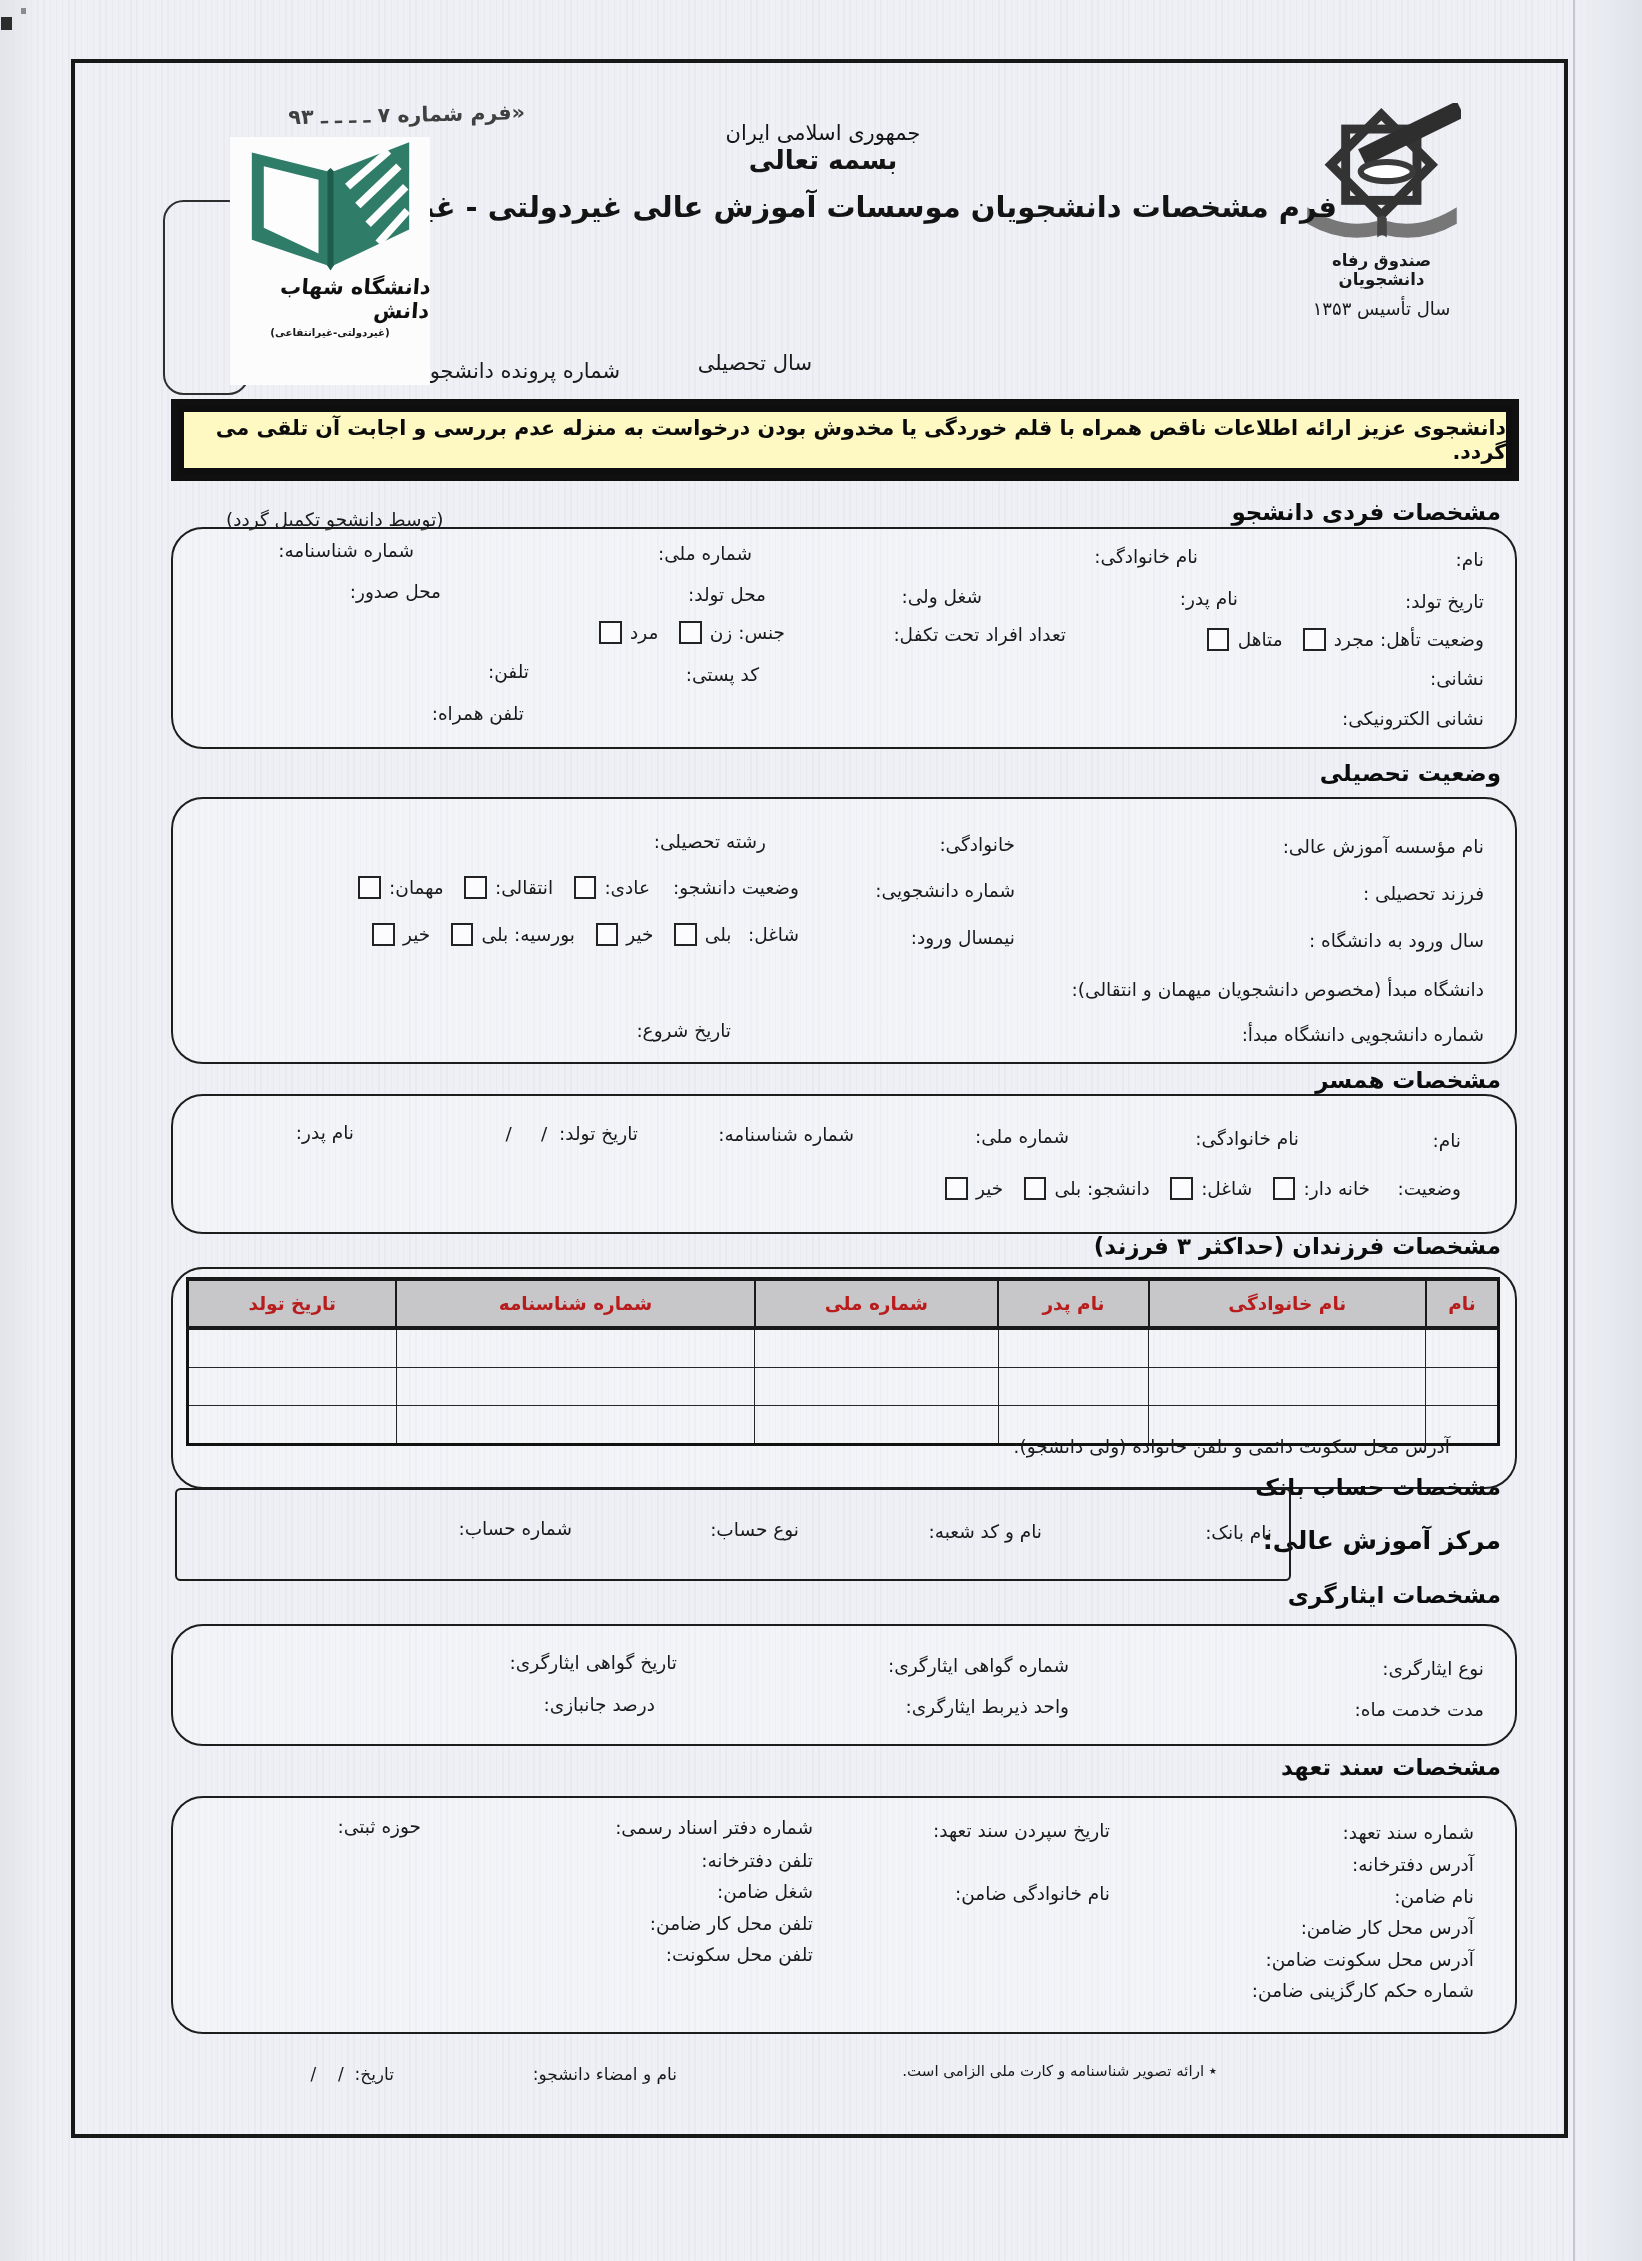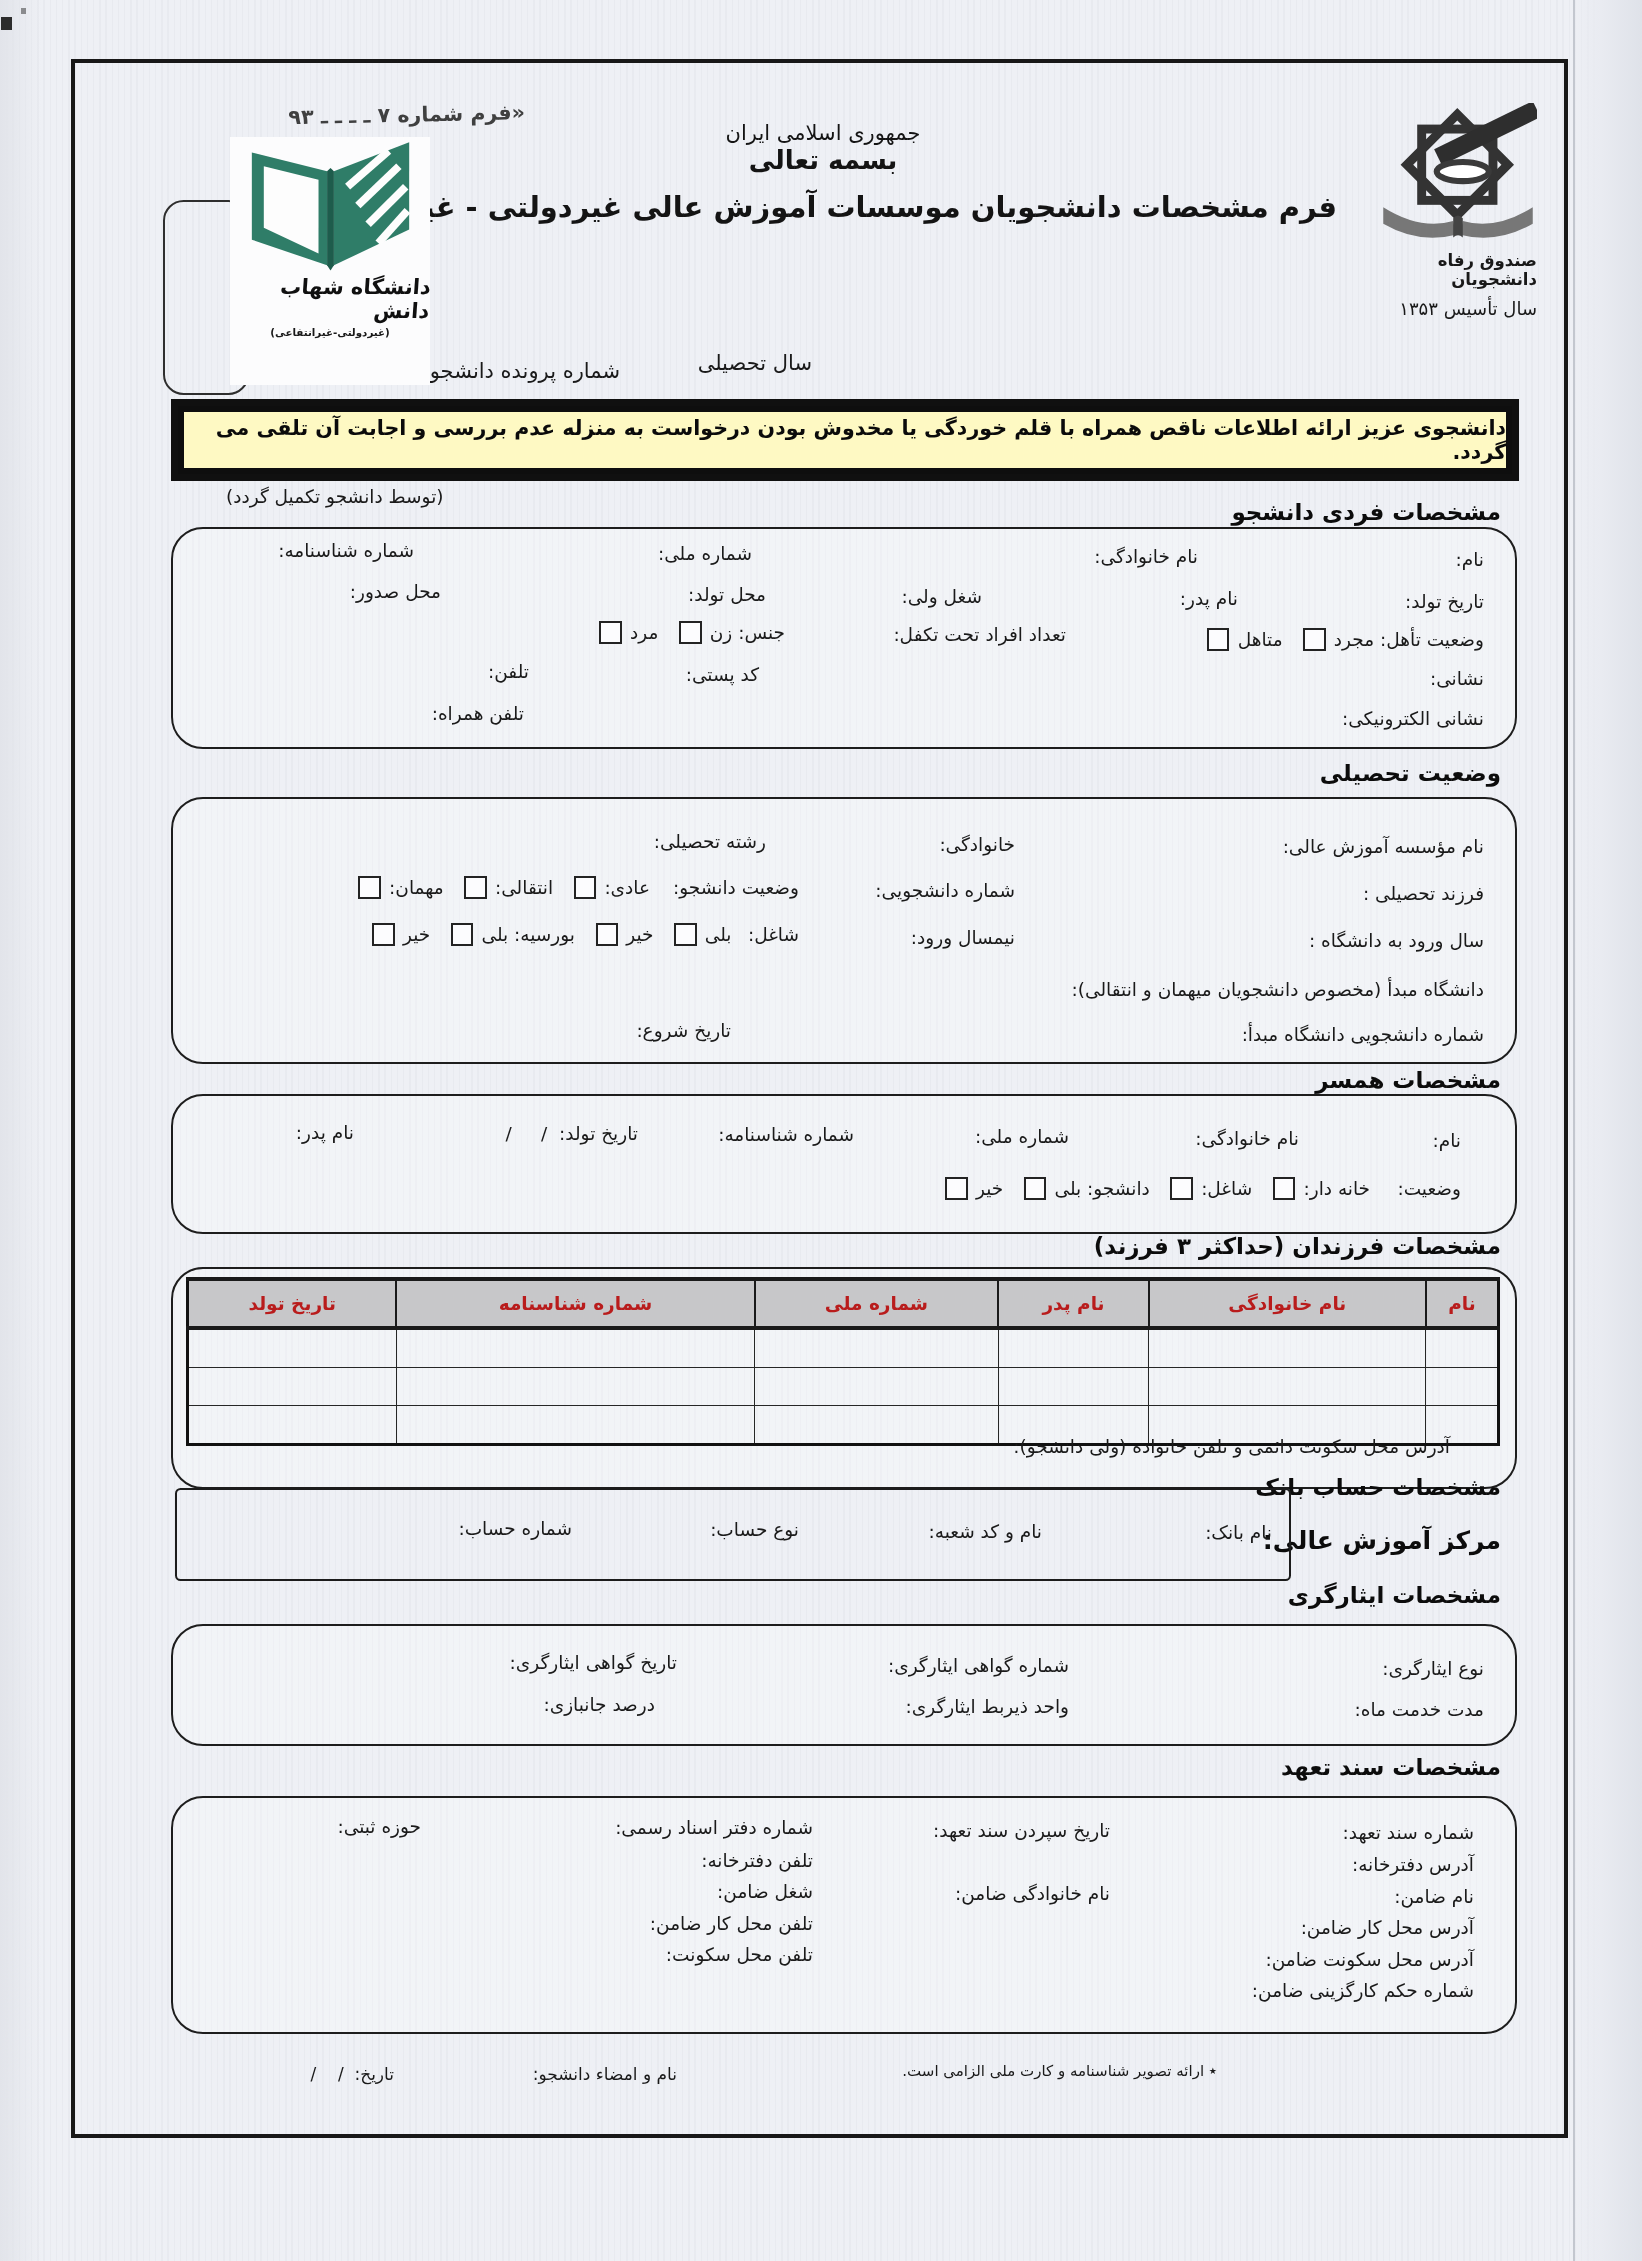--- a/index.html
+++ b/index.html
@@ -32,21 +32,21 @@
   .bankbox{position:absolute;left:175px;top:1488px;width:1112px;height:89px;
            border:2.1px solid #1c1c1c;border-radius:5.5px}
   .logo-card{position:absolute;left:230px;top:137px;width:200px;height:248px;background:#fcfcfd;z-index:3;
              display:flex;flex-direction:column;align-items:center;justify-content:flex-start}
   .uni-name{font-size:21px;font-weight:bold;color:#101010;margin-top:1.4px;transform:skewX(-4deg)}
   .uni-sub{font-size:10.3px;font-weight:bold;color:#181818;margin-top:2.7px}
   .corner-note{position:absolute;left:168px;top:104px;width:357px;font-size:20.6px;color:#2d2d2d;
                transform:rotate(-1.2deg);z-index:1;white-space:nowrap;font-weight:bold;opacity:.9}
   .peek{position:absolute;left:163px;top:200px;width:82px;height:191px;border:2.1px solid #2e2e2e;
         border-radius:20.6px;z-index:2}
-  .emblem{position:absolute;left:1352px;top:103px;width:185px;text-align:right;color:#191919}
+  .emblem{position:absolute;left:1289px;top:103px;width:185px;text-align:center;color:#191919}
   .emblem .nm{font-size:16.5px;font-weight:bold;margin-top:1.4px}
   .emblem .est{font-size:18px;margin-top:8.2px}
   .slashes{letter-spacing:1.4px}
   .gap{display:inline-block;width:23px}
 </style>
 </head>
 <body>
 
 <div class="page">
 
@@ -99,21 +99,21 @@
     <div style="font-size:29px;font-weight:bold;margin-top:15px">فرم مشخصات دانشجویان موسسات آموزش عالی غیردولتی - غیرانتفاعی</div>
   </div>
   <span class="lbl" style="right:830px;top:351px;font-size:21px">سال تحصیلی</span>
   <span class="lbl" style="right:1022px;top:359px;font-size:21px">شماره پرونده دانشجویی:</span>
 
   <div class="notice">
     <div class="notice-in">دانشجوی عزیز ارائه اطلاعات ناقص همراه با قلم خوردگی یا مخدوش بودن درخواست به منزله عدم بررسی و اجابت آن تلقی می گردد.</div>
   </div>
 
   <span class="sec" style="right:141px;top:499px">مشخصات فردی دانشجو</span>
-  <span class="lbl" style="left:226px;top:486px">(توسط دانشجو تکمیل گردد)</span>
+  <span class="lbl" style="left:226px;top:509px">(توسط دانشجو تکمیل گردد)</span>
   <div class="box" style="left:171px;top:527px;width:1342px;height:218px"></div>
 
   <span class="lbl" style="right:158px;top:549px">نام:</span>
   <span class="lbl" style="right:444px;top:546px">نام خانوادگی:</span>
   <span class="lbl" style="right:890px;top:543px">شماره ملی:</span>
   <span class="lbl" style="right:1228px;top:540px">شماره شناسنامه:</span>
 
   <span class="lbl" style="right:158px;top:591px">تاریخ تولد:</span>
   <span class="lbl" style="right:404px;top:588px">نام پدر:</span>
   <span class="lbl" style="right:660px;top:586px">شغل ولی:</span>

